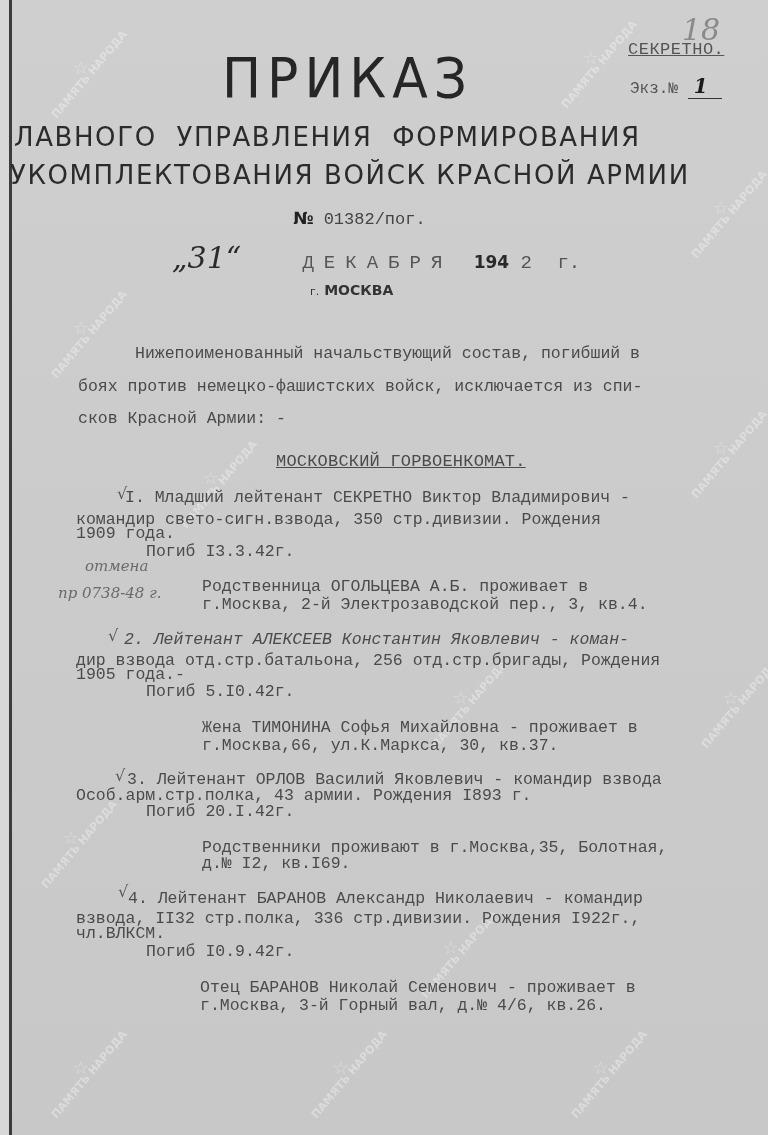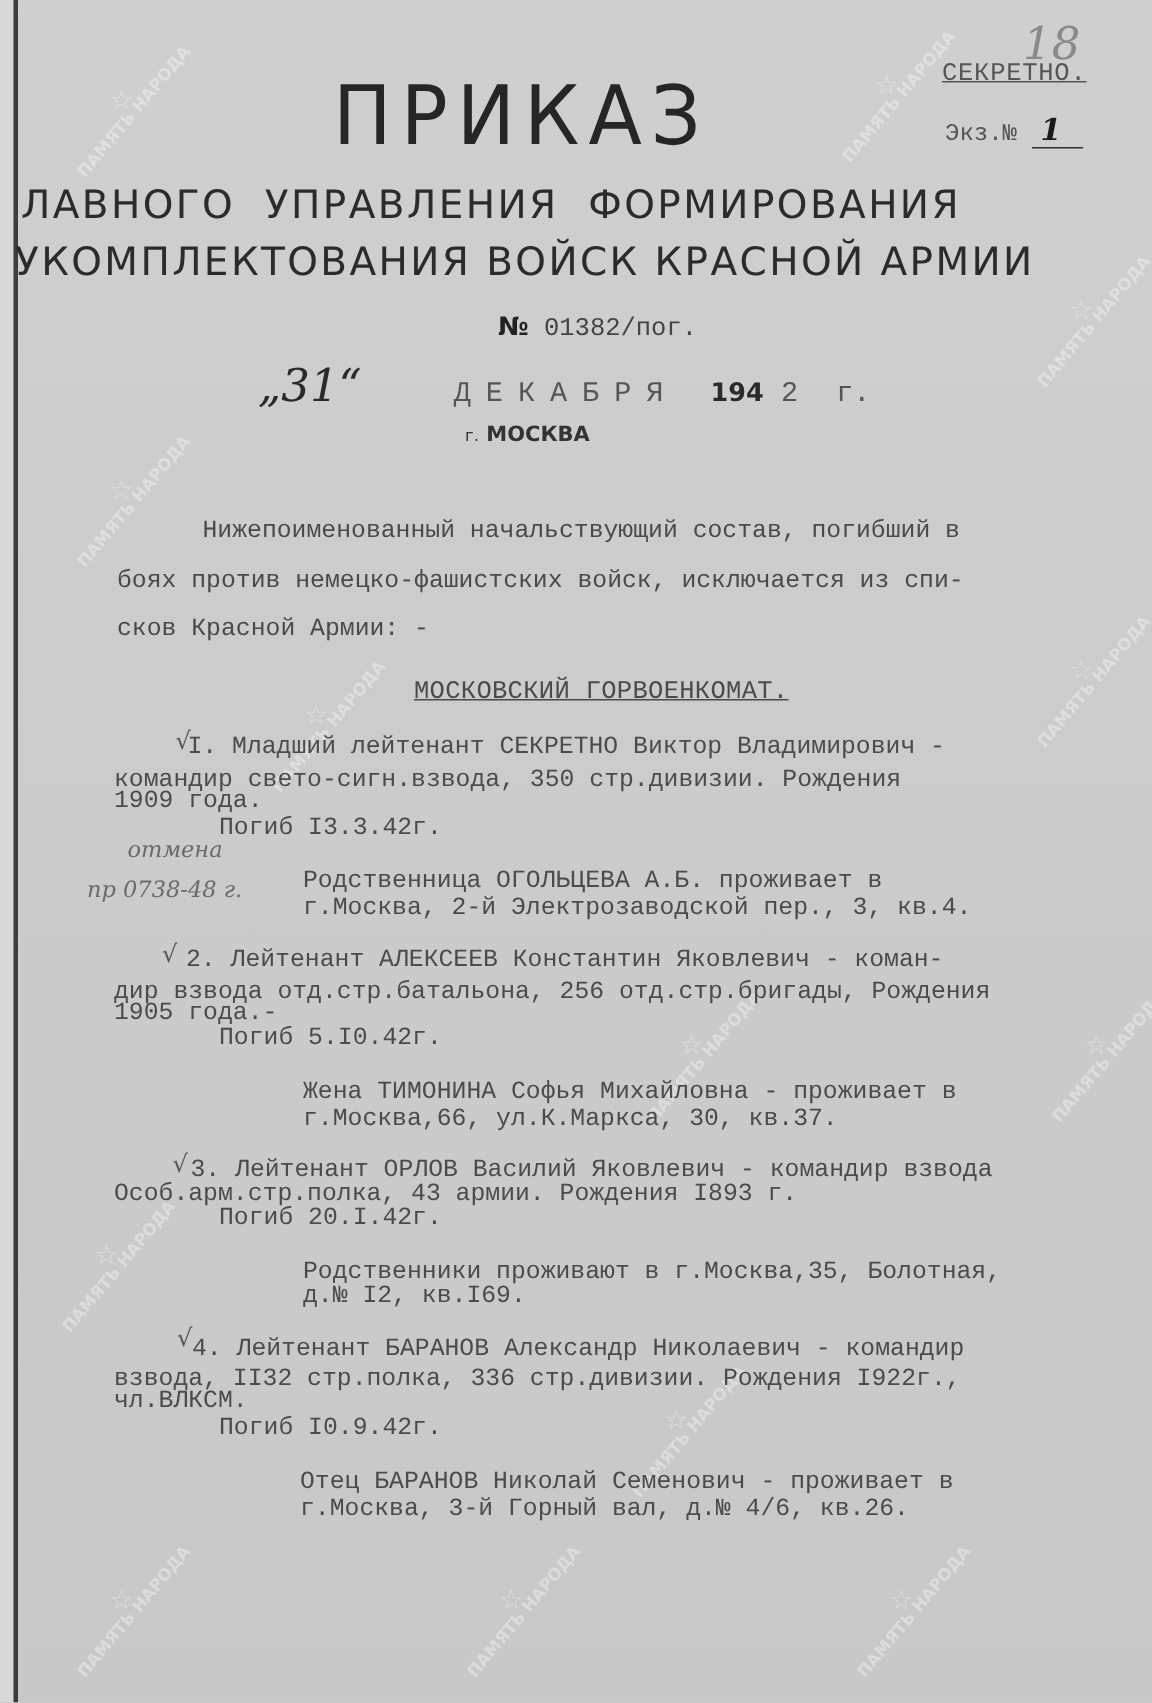--- a/index.html
+++ b/index.html
@@ -35,21 +35,21 @@
     .subtitle {
       font-family: "DejaVu Sans", sans-serif; font-size: 26px; color: #2b2b2b;
       letter-spacing: 1.6px; font-weight: normal;
     }
     .sub1 { left: 14px; top: 122px; word-spacing: 10px; }
     .sub2 { left: 10px; top: 160px; }
     .secret { left: 628px; top: 40px; font-size: 17px; color: #555; text-decoration: underline; letter-spacing: 0.5px;}
     .copy { left: 630px; top: 74px; font-size: 16px; color: #555; }
     .copy-num { font-family: "DejaVu Serif", serif; font-size: 20px; font-weight: bold; color: #1a1a1a; border-bottom: 1px solid #333; padding: 0 14px 0 6px; font-style: italic;}
     .archive-num { left: 682px; top: 0px; font-family: "DejaVu Serif", serif; font-size: 30px; color: #8a8a8a; font-style: italic; margin-top: 12px; }
-    .order-no { left: 293px; top: 208px; font-size: 17px; color: #444; margin-left: 39px; }
+    .order-no { left: 293px; top: 208px; font-size: 17px; color: #444; }
     .order-no .no-sign { font-family: "DejaVu Sans", sans-serif; font-weight: bold; color: #222; font-size: 17px; }
     .date-line { left: 172px; top: 240px; font-size: 19px; color: #555; }
     .date-day { font-family: "DejaVu Serif", serif; font-style: italic; font-size: 30px; color: #2a2a2a; }
     .date-month { letter-spacing: 10px; margin-left: 50px; margin-right: 10px; }
     .date-year-pre { font-family: "DejaVu Sans", sans-serif; font-weight: bold; color: #2a2a2a; font-size: 17px; }
     .city { left: 310px; top: 282px; font-family: "DejaVu Sans", sans-serif; font-size: 14px; font-weight: bold; color: #333; }
     .city .g { font-weight: normal; font-size: 11px; }
     .body-text { font-size: 16.5px; color: #4a4a4a; line-height: 32px; }
     .section-head { left: 247px; top: 452px; font-size: 17px; color: #4a4a4a; text-decoration: underline; letter-spacing: 0.2px; margin-left: 29px; }
     .entry-line { font-size: 16.5px; color: #4b4b4b; line-height: 15px; }
@@ -119,21 +119,21 @@
     <div class="abs entry-line" style="left:125px;top:490px;">I. Младший лейтенант СЕКРЕТНО Виктор Владимирович -</div>
     <div class="abs entry-line" style="left:76px;top:512px;">командир свето-сигн.взвода, 350 стр.дивизии. Рождения</div>
     <div class="abs entry-line" style="left:76px;top:526px;">1909 года.</div>
     <div class="abs entry-line" style="left:146px;top:544px;">Погиб I3.3.42г.</div>
     <div class="abs entry-line" style="left:202px;top:579px;">Родственница ОГОЛЬЦЕВА А.Б. проживает в</div>
     <div class="abs entry-line" style="left:202px;top:597px;">г.Москва, 2-й Электрозаводской пер., 3, кв.4.</div>
   </div>
 
   <div>
     <span class="abs check" style="left:108px;top:626px;">√</span>
-    <div class="abs entry-line" style="left:124px;top:632px;">2. Лейтенант АЛЕКСЕЕВ Константин Яковлевич - коман-</div>
+    <div class="abs entry-line" style="left:124px;top:632px;font-style:italic;">2. Лейтенант АЛЕКСЕЕВ Константин Яковлевич - коман-</div>
     <div class="abs entry-line" style="left:76px;top:653px;">дир взвода отд.стр.батальона, 256 отд.стр.бригады, Рождения</div>
     <div class="abs entry-line" style="left:76px;top:667px;text-align:right;">1905 года.-</div>
     <div class="abs entry-line" style="left:146px;top:684px;">Погиб 5.I0.42г.</div>
     <div class="abs entry-line" style="left:202px;top:720px;">Жена ТИМОНИНА Софья Михайловна - проживает в</div>
     <div class="abs entry-line" style="left:202px;top:738px;">г.Москва,66, ул.К.Маркса, 30, кв.37.</div>
   </div>
 
   <div>
     <span class="abs check" style="left:115px;top:766px;">√</span>
     <div class="abs entry-line" style="left:127px;top:772px;">3. Лейтенант ОРЛОВ Василий Яковлевич - командир взвода</div>

